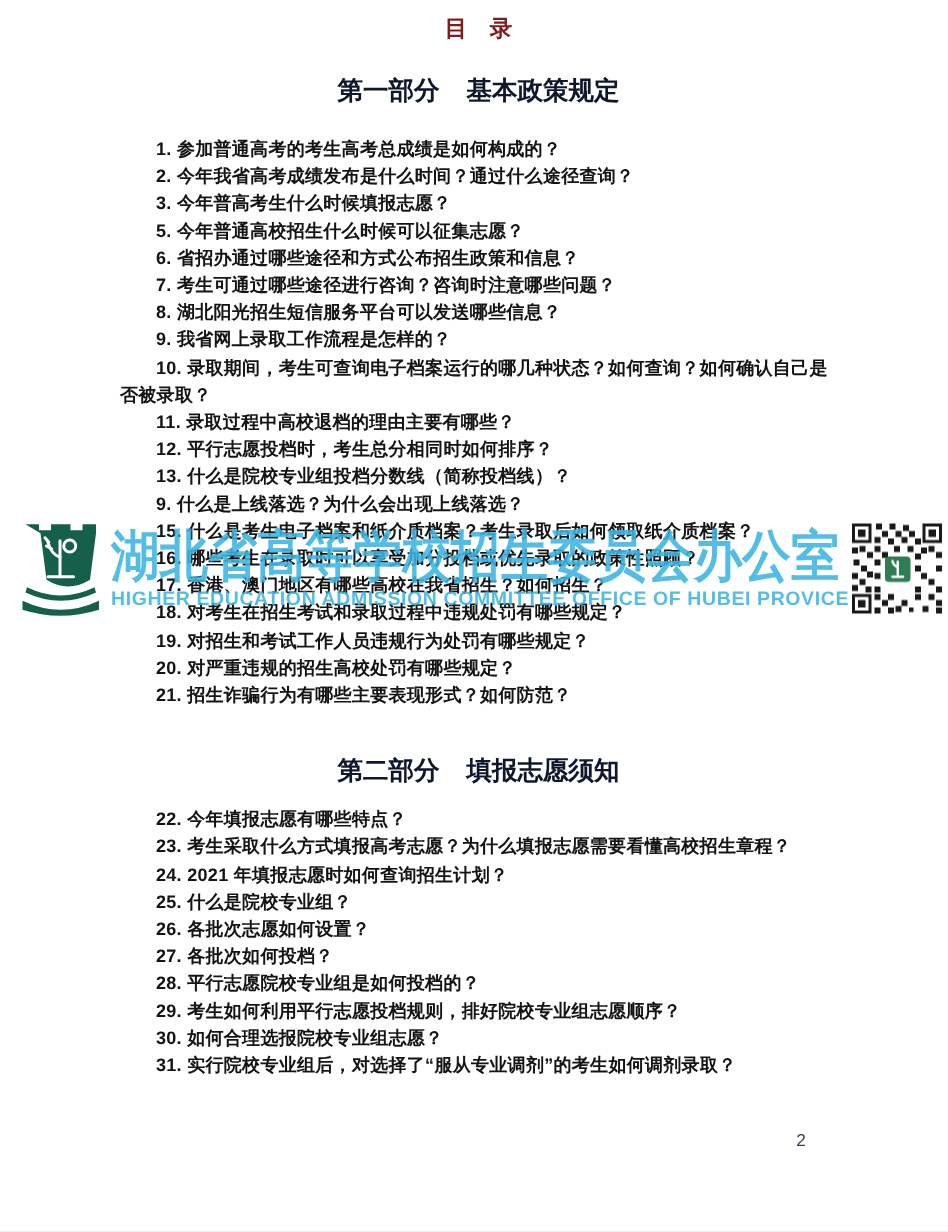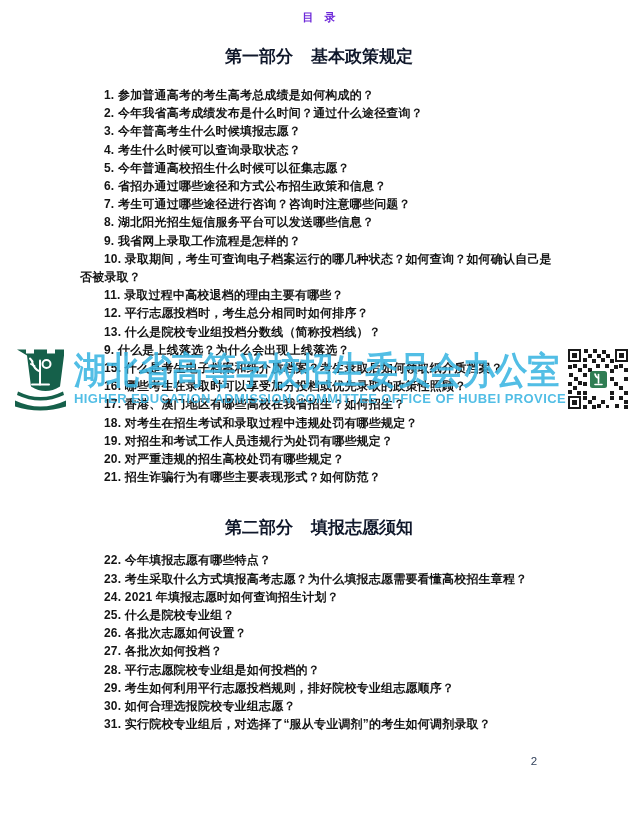--- a/index.html
+++ b/index.html
@@ -2,21 +2,21 @@
 <html><head>
 <meta charset="utf-8">
 <style>
   html,body{margin:0;padding:0;background:#e8e8e8;}
   .page{
     position:relative;width:632px;height:821px;background:#ffffff;
     overflow:hidden;margin:0 auto;
     font-family:"Liberation Sans", sans-serif;color:#111;
   }
   .content{position:absolute;left:80px;top:0;width:478px;z-index:1;}
-  .doc-title{margin:10px 0 0;text-align:center;font-size:11px;font-weight:700;color:#6d28d9;}
+  .doc-title{margin:10px 0 0;text-align:center;font-size:15px;font-weight:700;color:#7f1d1d;}
   .section-heading{margin:0;text-align:center;font-size:17px;font-weight:700;color:#0f172a;white-space:nowrap;}
   .section-heading .part-label{margin-right:18px;}
   #heading-1{margin-top:20px;}
   #heading-2{margin-top:30px;}
   .toc-list{margin:0;}
   #list-1{margin-top:18px;}
   #list-2{margin-top:12px;}
   .toc-item{
     margin:0;font-size:12px;font-weight:700;line-height:18.2px;
     text-indent:2em;color:#141414;letter-spacing:0.2px;
@@ -47,21 +47,20 @@
   <div class="content">
     <h1 class="doc-title">目　录</h1>
 
     <h2 class="section-heading" id="heading-1">
       <span class="part-label">第一部分</span><span>基本政策规定</span>
     </h2>
     <div class="toc-list" id="list-1">
         <p class="toc-item">1. 参加普通高考的考生高考总成绩是如何构成的？</p>
         <p class="toc-item">2. 今年我省高考成绩发布是什么时间？通过什么途径查询？</p>
         <p class="toc-item">3. 今年普高考生什么时候填报志愿？</p>
-        <p class="toc-item">4. 考生什么时候可以查询录取状态？</p>
         <p class="toc-item">5. 今年普通高校招生什么时候可以征集志愿？</p>
         <p class="toc-item">6. 省招办通过哪些途径和方式公布招生政策和信息？</p>
         <p class="toc-item">7. 考生可通过哪些途径进行咨询？咨询时注意哪些问题？</p>
         <p class="toc-item">8. 湖北阳光招生短信服务平台可以发送哪些信息？</p>
         <p class="toc-item">9. 我省网上录取工作流程是怎样的？</p>
         <p class="toc-item">10. 录取期间，考生可查询电子档案运行的哪几种状态？如何查询？如何确认自己是否被录取？</p>
         <p class="toc-item">11. 录取过程中高校退档的理由主要有哪些？</p>
         <p class="toc-item">12. 平行志愿投档时，考生总分相同时如何排序？</p>
         <p class="toc-item">13. 什么是院校专业组投档分数线（简称投档线）？</p>
         <p class="toc-item">9. 什么是上线落选？为什么会出现上线落选？</p>

